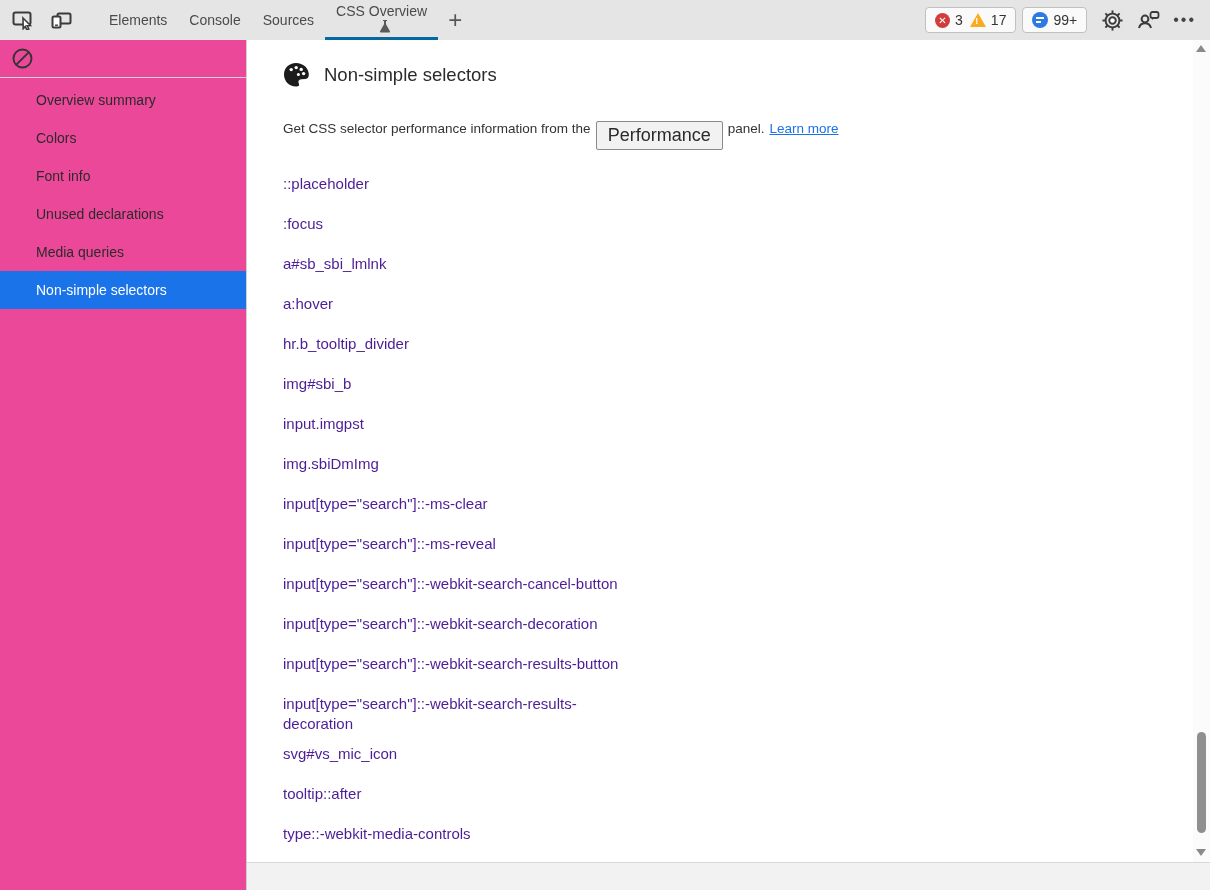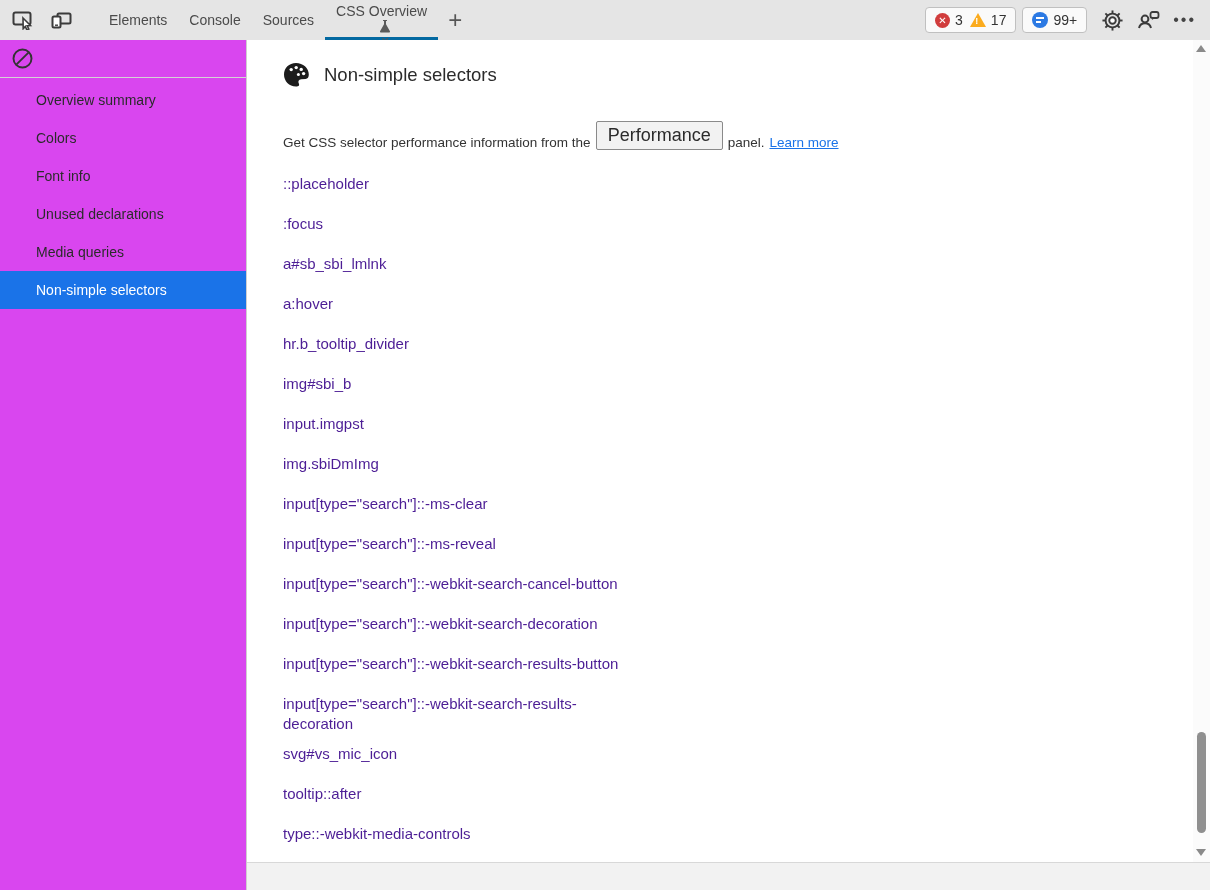--- a/index.html
+++ b/index.html
@@ -27,34 +27,34 @@
              display:flex; align-items:center; justify-content:center; font-size:10px; font-weight:bold; }
   .warn-tri { width:0; height:0; border-left:8px solid transparent; border-right:8px solid transparent;
               border-bottom:14px solid #fbab1d; position:relative; }
   .warn-tri:after { content:"!"; position:absolute; left:-2.5px; top:3px; color:#fff; font-size:9px; font-weight:bold; }
   .chat-dot { width:16px; height:16px; border-radius:50%; background:#2b79e3; position:relative; }
   .chat-dot:before { content:""; position:absolute; left:4px; top:5px; width:8px; height:2px; background:#fff; }
   .chat-dot:after  { content:""; position:absolute; left:4px; top:9px; width:5px; height:2px; background:#fff; }
   .more-dots { font-size:16px; letter-spacing:2px; color:#444; padding:0 4px; cursor:pointer; }
 
   
-  .sidebar { position:absolute; left:0; top:40px; width:247px; height:850px; background:#d946ef;
+  .sidebar { position:absolute; left:0; top:40px; width:247px; height:850px; background:#ec4899;
              border-right:1px solid #cfcfcf; }
   .side-toolbar { height:38px; border-bottom:1px solid #d4d4d4; display:flex; align-items:center; padding-left:11px; }
   .side-nav { padding-top:3px; }
   .side-item { height:38px; display:flex; align-items:center; padding-left:36px; font-size:14px;
                color:#2b2b2b; cursor:pointer; white-space:nowrap; }
   .side-item.selected { background:#1a73e8; color:#fff; }
 
   
   .main { position:absolute; left:248px; top:40px; width:945px; height:822px; background:#fff;
           overflow:hidden; padding-left:35px; }
   .title-row { margin-top:22px; display:flex; align-items:center; gap:14px; }
   .page-title { font-size:18.5px; color:#2b2b2b; }
-  .desc-row { margin-top:33px; font-size:13.5px; color:#333; display:flex; align-items:flex-end;
+  .desc-row { margin-top:33px; font-size:13.5px; color:#333; display:flex; align-items:flex-start;
               flex-wrap:nowrap; white-space:pre; }
   .perf-btn { display:inline-block; margin:0 5px; padding:3px 11px; font-size:18px; color:#2b2b2b;
               background:#f2f2f2; border:1px solid #8a8a8a; border-radius:2px; cursor:pointer; }
   .learn-link { color:#1a73e8; text-decoration:underline; cursor:pointer; margin-left:5px; }
   .sel-list { margin-top:24px; }
   .sel-row { font-size:15px; color:#4c1d95; line-height:20px; margin-bottom:20px; white-space:nowrap; }
   .sel-row.wrap { white-space:normal; max-width:348px; word-break:normal; }
 
   
   .vscroll { position:absolute; right:0; top:40px; width:17px; height:822px; background:#fbfbfb; }

